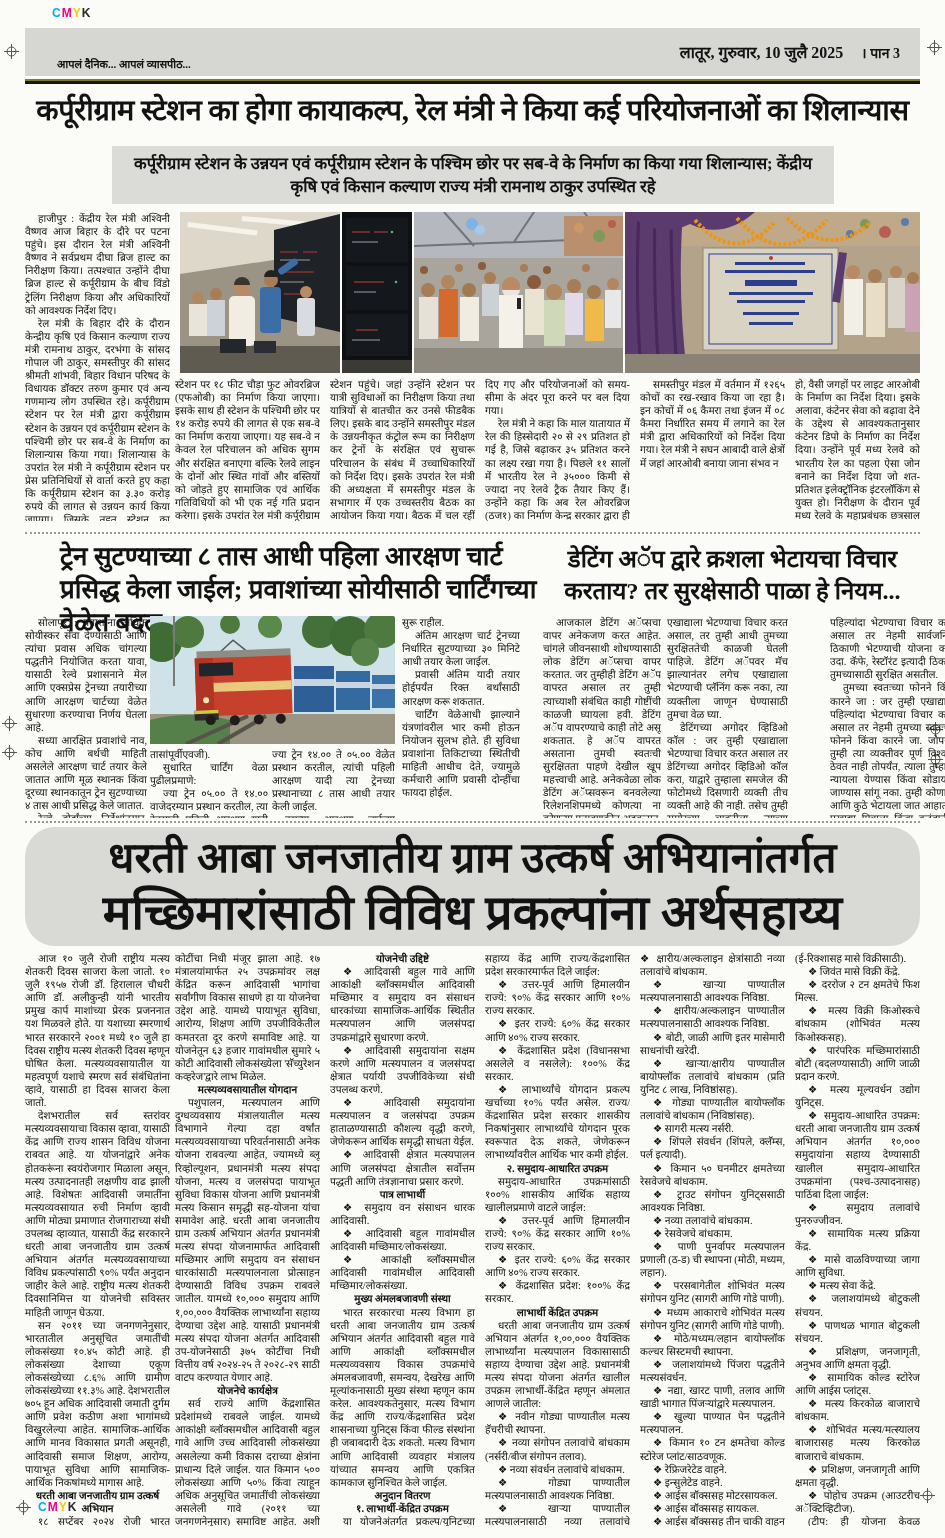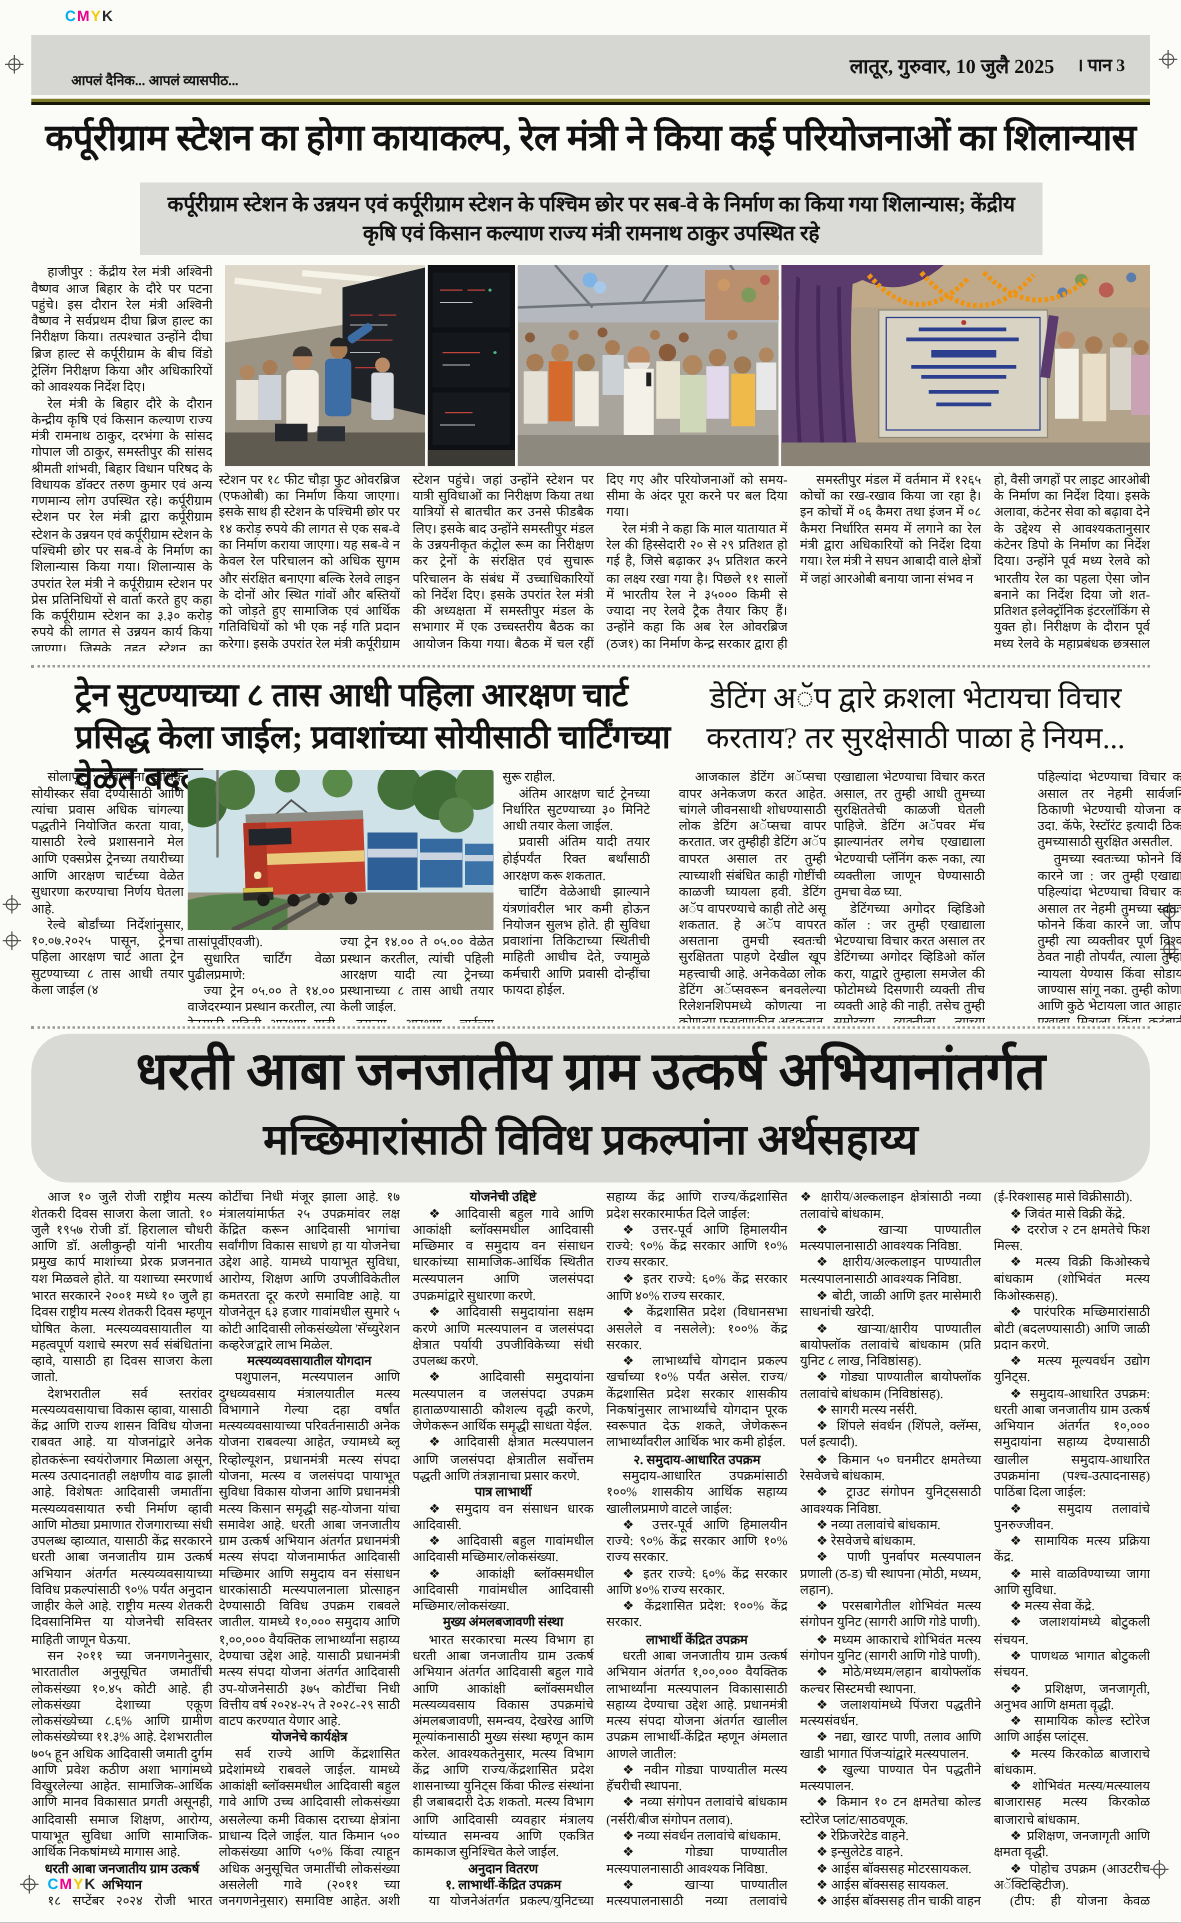--- a/index.html
+++ b/index.html
@@ -14,26 +14,26 @@
   .mast-page{font-size:14px;font-weight:bold;margin-left:18px;white-space:nowrap;}
   .rule{position:absolute;left:25px;top:79px;width:895px;height:5px;
         background:linear-gradient(to bottom,#7c7c28 0 45%,#15150a 45% 100%);}
   
   .h-main{position:absolute;left:25px;top:89px;width:895px;font-size:29px;font-weight:bold;
           text-align:center;white-space:nowrap;letter-spacing:-.3px;}
   .subhead-box{position:absolute;left:112px;top:146px;width:722px;height:58px;background:#dbdbd8;
           display:flex;align-items:center;justify-content:center;text-align:center;
           font-size:16.5px;font-weight:bold;line-height:23px;padding:0 10px;box-sizing:border-box;}
   .h-train{position:absolute;left:25px;top:540px;width:502px;font-size:26px;font-weight:bold;line-height:33px;margin-left:35px;}
-  .h-dating{position:absolute;left:543px;top:543px;width:379px;font-size:24px;font-weight:normal;
+  .h-dating{position:absolute;left:543px;top:543px;width:379px;font-size:24px;font-weight:bold;
             line-height:32px;text-align:center;}
   .h-fish{position:absolute;left:25px;top:827px;width:895px;height:119px;background:#d9d9d6;
           text-align:center;font-weight:bold;border-radius:30px;}
   .h-fish .l1{display:block;font-size:42px;line-height:58px;margin-top:2px;}
-  .h-fish .l2{display:block;font-size:34px;line-height:52px;}
+  .h-fish .l2{display:block;font-size:48px;line-height:52px;}
   
   .col{position:absolute;overflow:hidden;font-size:10.3px;line-height:13.1px;text-align:justify;}
   .col p{margin:0;text-indent:13px;}
   .col p.nf{text-indent:0;}
   .col p.sub{text-indent:0;text-align:center;font-weight:bold;}
   .dotted{position:absolute;left:25px;width:895px;border-top:2px dotted #9a9a9a;height:0;}
   .photo{position:absolute;overflow:hidden;}
   .photo svg{display:block;width:100%;height:100%;}
   
   .cmyk{position:absolute;font-family:"Liberation Sans","DejaVu Sans",sans-serif;
@@ -277,20 +277,21 @@
   <div class="col" style="left:795px;top:378px;width:125px;height:143px;">
       <p class="nf">हो, वैसी जगहों पर लाइट आरओबी के निर्माण का निर्देश दिया। इसके अलावा, कंटेनर सेवा को बढ़ावा देने के उद्देश्य से आवश्यकतानुसार कंटेनर डिपो के निर्माण का निर्देश दिया। उन्होंने पूर्व मध्य रेलवे को भारतीय रेल का पहला ऐसा जोन बनाने का निर्देश दिया जो शत-प्रतिशत इलेक्ट्रॉनिक इंटरलॉकिंग से युक्त हो। निरीक्षण के दौरान पूर्व मध्य रेलवे के महाप्रबंधक छत्रसाल सिंह तथा दानापुर, सोनपुर एवं समस्तीपुर मंडल के मंडल रेल प्रबंधक सहित अन्य अधिकारीगण भी उपस्थित थे।</p>
     </div>
 
   <div class="dotted" style="top:532px;"></div>
 
   <div class="h-train">ट्रेन सुटण्याच्या ८ तास आधी पहिला आरक्षण चार्ट प्रसिद्ध केला जाईल; प्रवाशांच्या सोयीसाठी चार्टिंगच्या वेळेत बदल</div>
 
   <div class="col" style="left:25px;top:616px;width:122px;height:202px;">
       <p>सोलापूर : प्रवाशांना अधिक सोयीस्कर सेवा देण्यासाठी आणि त्यांचा प्रवास अधिक चांगल्या पद्धतीने नियोजित करता यावा, यासाठी रेल्वे प्रशासनाने मेल आणि एक्सप्रेस ट्रेनच्या तयारीच्या आणि आरक्षण चार्टच्या वेळेत सुधारणा करण्याचा निर्णय घेतला आहे.</p>
+      <p>सध्या आरक्षित प्रवाशांचे नाव, कोच आणि बर्थची माहिती असलेले आरक्षण चार्ट तयार केले जातात आणि मूळ स्थानक किंवा दूरच्या स्थानकातून ट्रेन सुटण्याच्या ४ तास आधी प्रसिद्ध केले जातात.</p>
       <p>रेल्वे बोर्डांच्या निर्देशांनुसार, १०.०७.२०२५ पासून, ट्रेनचा पहिला आरक्षण चार्ट आता ट्रेन सुटण्याच्या ८ तास आधी तयार केला जाईल (४</p>
     </div>
 
   <div class="photo" style="left:150px;top:616px;width:245px;height:128px;">
     <svg viewBox="0 0 245 128">
       <rect width="245" height="128" fill="#cfe2e8"></rect>
       <g>
         <circle cx="12" cy="26" r="20" fill="#3f6b34"></circle>
           <circle cx="38" cy="16" r="16" fill="#4e7a40"></circle>
         <circle cx="170" cy="14" r="18" fill="#44703a"></circle>

